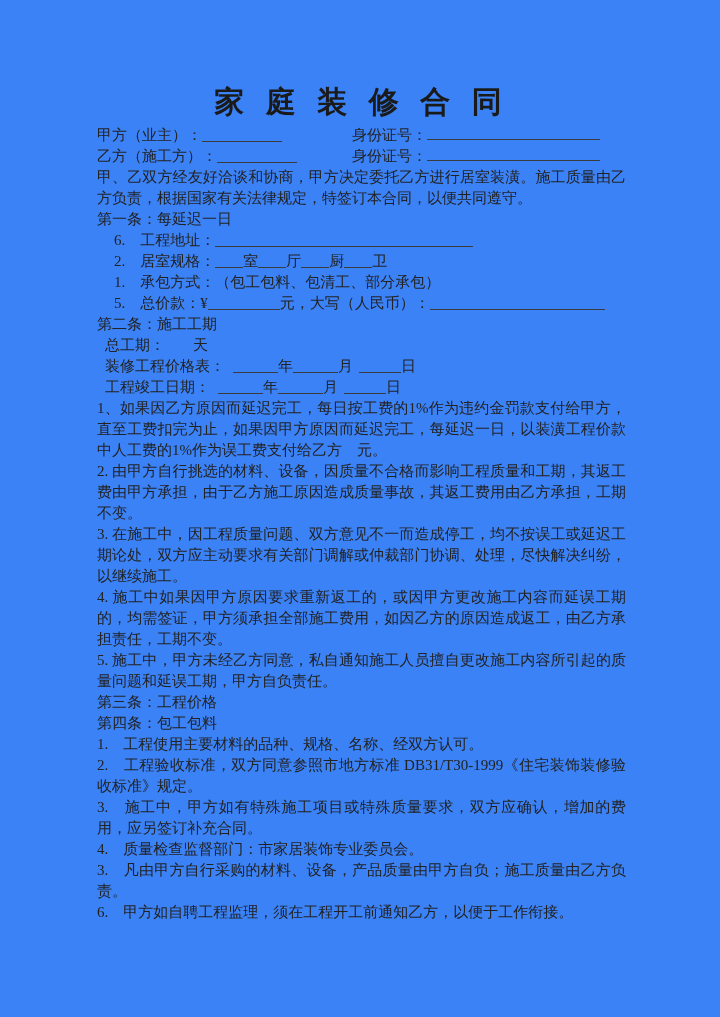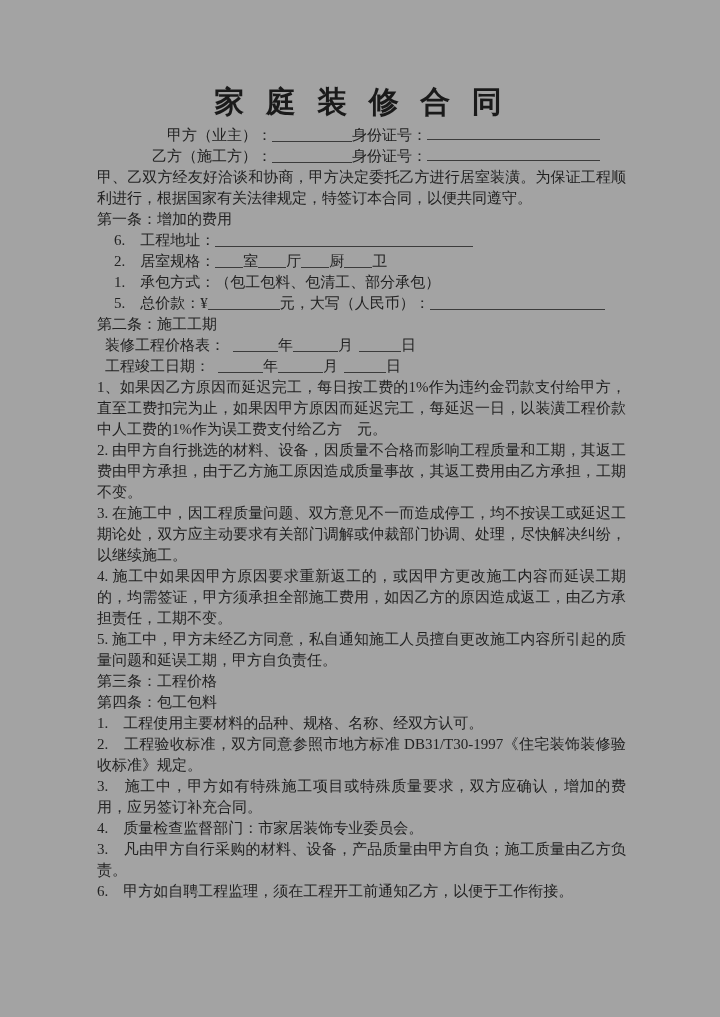--- a/index.html
+++ b/index.html
@@ -4,40 +4,40 @@
 <style>
   html, body {
     margin: 0;
     padding: 0;
     background: #ffffff;
   }
   .page {
     position: relative;
     width: 720px;
     height: 1017px;
-    background: #a3a3a3;
+    background: #3b82f6;
     box-sizing: border-box;
     padding: 84px 94px 0 97px;
     font-family: "Liberation Serif", "DejaVu Serif", serif;
     color: #222222;
     font-size: 15px;
     line-height: 21px;
     overflow: hidden;
   }
   .title {
     font-size: 30px;
     line-height: 36px;
     font-weight: 700;
     text-align: center;
     letter-spacing: 7px;
     margin: 0 0 5px 0;
     color: #1a1a1a;
   }
   .row { white-space: nowrap; }
-  .party { display: flex; text-align: right; }
+  .party { display: flex; }
   .cell-l { width: 255px; white-space: nowrap; }
   .para {
     margin: 0;
     text-align: justify;
   }
   .item { padding-left: 17px; }
   .sub  { padding-left: 8px; }
   .blank {
     display: inline-block;
     border-bottom: 1px solid #3b3b3b;
@@ -70,59 +70,62 @@
       <span>身份证号：</span>
       <span class="blank b173"></span>
   </div>
 
   <div class="row party">
     <span class="cell-l"><span>乙方（施工方）：</span><span class="blank b80"></span></span>
       <span>身份证号：</span>
       <span class="blank b173"></span>
   </div>
 
-  <p class="para">甲、乙双方经友好洽谈和协商，甲方决定委托乙方进行居室装潢。为保证工程顺利进行，根据国家有关法律规定，特签订本合同，以便共同遵守。</p>
+  <p class="para">甲、乙双方经友好洽谈和协商，甲方决定委托乙方进行居室装潢。施工质量由乙方负责，根据国家有关法律规定，特签订本合同，以便共同遵守。</p>
 
-  <div class="row">第一条：增加的费用</div>
+  <div class="row">第一条：每延迟一日</div>
 
   <div class="row item">
     <span>6.　工程地址：</span><span class="blank b258"></span>
   </div>
 
   <div class="row item">
     <span>2.　居室规格：</span><span class="blank b28"></span><span>室</span><span class="blank b28"></span><span>厅</span><span class="blank b28"></span><span>厨</span><span class="blank b28"></span><span>卫</span>
   </div>
 
 
   <div class="row item">1.　承包方式：（包工包料、包清工、部分承包）</div>
 
   <div class="row item">
     <span>5.　总价款：¥</span><span class="blank b70"></span><span>元，大写（人民币）：</span><span class="blank b175"></span>
   </div>
 
   <div class="row">第二条：施工工期</div>
 
+  <div class="row sub">
+    <span>总工期：</span><span class="gap g28"></span><span>天</span>
+  </div>
 
   <div class="row sub">
     <span>装修工程价格表：</span><span class="gap g8"></span><span class="blank b45"></span><span>年</span><span class="blank b45"></span><span>月</span><span class="gap g6"></span><span class="blank b42"></span><span>日</span>
   </div>
 
   <div class="row sub">
     <span>工程竣工日期：</span><span class="gap g8"></span><span class="blank b45"></span><span>年</span><span class="blank b45"></span><span>月</span><span class="gap g6"></span><span class="blank b42"></span><span>日</span>
   </div>
 
   <p class="para">1、如果因乙方原因而延迟完工，每日按工费的1%作为违约金罚款支付给甲方，直至工费扣完为止，如果因甲方原因而延迟完工，每延迟一日，以装潢工程价款中人工费的1%作为误工费支付给乙方　元。</p>
   <p class="para">2. 由甲方自行挑选的材料、设备，因质量不合格而影响工程质量和工期，其返工费由甲方承担，由于乙方施工原因造成质量事故，其返工费用由乙方承担，工期不变。</p>
   <p class="para">3. 在施工中，因工程质量问题、双方意见不一而造成停工，均不按误工或延迟工期论处，双方应主动要求有关部门调解或仲裁部门协调、处理，尽快解决纠纷，以继续施工。</p>
   <p class="para">4. 施工中如果因甲方原因要求重新返工的，或因甲方更改施工内容而延误工期的，均需签证，甲方须承担全部施工费用，如因乙方的原因造成返工，由乙方承担责任，工期不变。</p>
   <p class="para">5. 施工中，甲方未经乙方同意，私自通知施工人员擅自更改施工内容所引起的质量问题和延误工期，甲方自负责任。</p>
 
   <div class="row">第三条：工程价格</div>
 
   <div class="row">第四条：包工包料</div>
   <p class="para">1.　工程使用主要材料的品种、规格、名称、经双方认可。</p>
-  <p class="para">2.　工程验收标准，双方同意参照市地方标准 DB31/T30-1997《住宅装饰装修验收标准》规定。</p>
+  <p class="para">2.　工程验收标准，双方同意参照市地方标准 DB31/T30-1999《住宅装饰装修验收标准》规定。</p>
   <p class="para">3.　施工中，甲方如有特殊施工项目或特殊质量要求，双方应确认，增加的费用，应另签订补充合同。</p>
   <p class="para">4.　质量检查监督部门：市家居装饰专业委员会。</p>
   <p class="para">3.　凡由甲方自行采购的材料、设备，产品质量由甲方自负；施工质量由乙方负责。</p>
   <p class="para">6.　甲方如自聘工程监理，须在工程开工前通知乙方，以便于工作衔接。</p>
 
 </div>
 
 </body></html>

